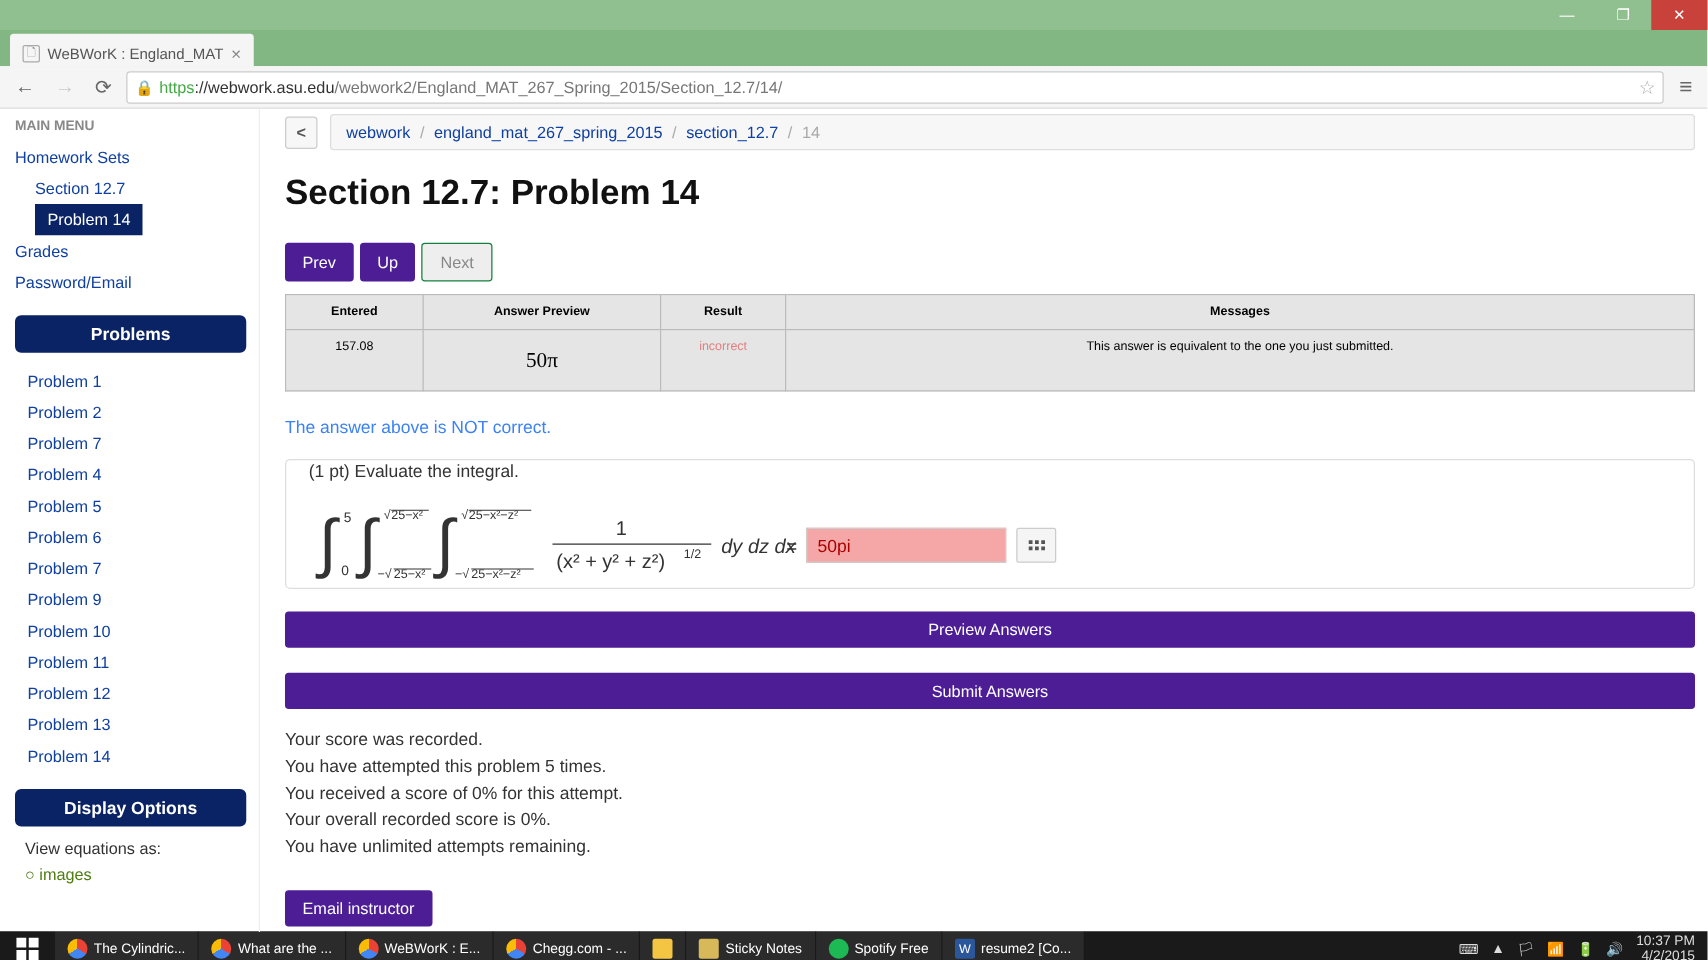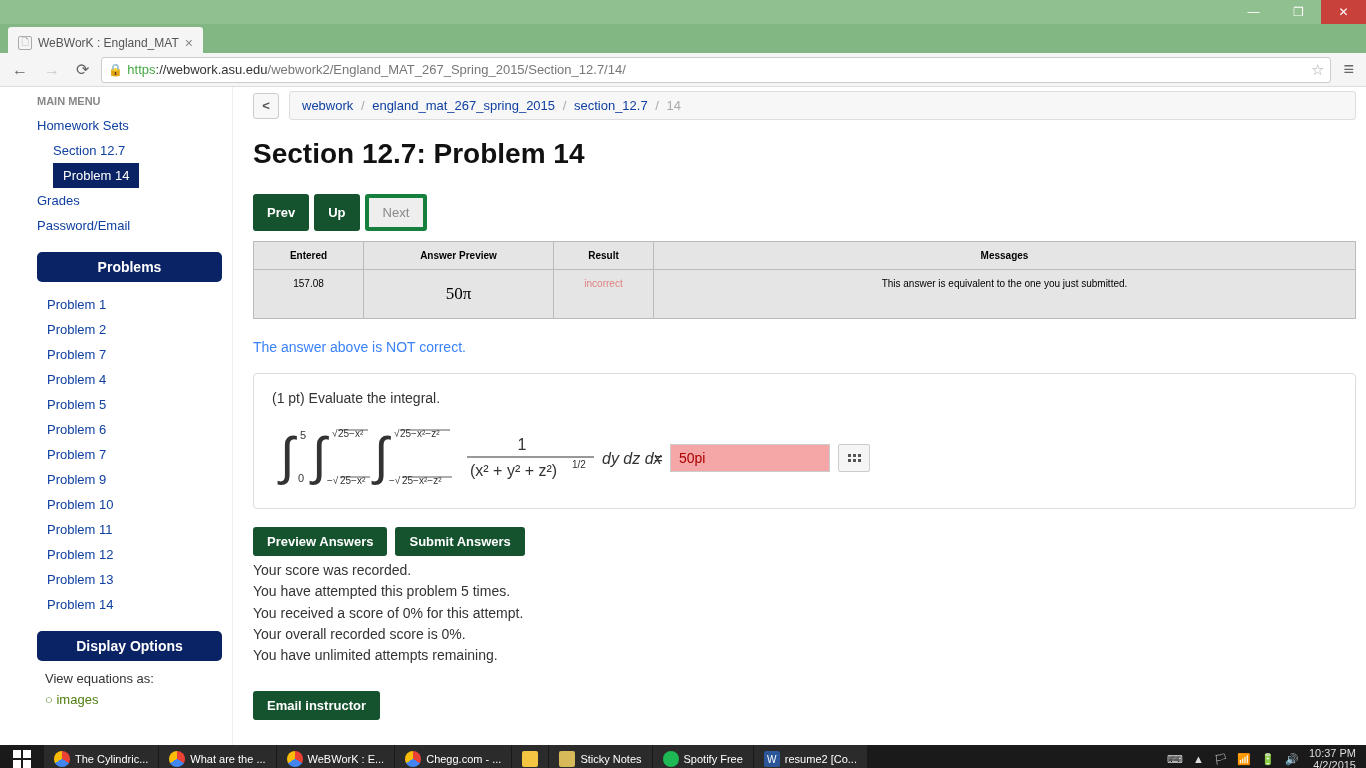--- a/index.html
+++ b/index.html
@@ -26,63 +26,63 @@
 .url-domain { color: #333; }
 .url-path { color: #777; }
 .star-icon { color: #aaa; font-size: 15px; margin-left: auto; }
 .menu-icon { color: #666; font-size: 18px; padding: 0 4px; }
 
 
 .content { height: 658px; overflow-y: scroll; overflow-x: auto; }
 .content-inner { display: flex; min-height: 100%; padding-left: 12px; }
 
 
-.sidebar { width: 195px; padding: 0 10px 0 0; flex-shrink: 0; margin-left: 25px; }
+.sidebar { width: 195px; padding: 0 10px 0 0; flex-shrink: 0; }
 .main-menu-label { font-size: 11px; color: #888; font-weight: bold; margin: 8px 0 6px 0; }
 .side-link { color: #1040a0; font-size: 13px; padding: 5px 0; display: block; cursor: pointer; }
 .side-link.indent1 { margin-left: 16px; }
 .side-link.active { background: #0a2364; color: #fff; padding: 5px 10px; margin-left: 16px; display: inline-block; }
 .side-panel-head { background: #0a2364; color: #fff; text-align: center; padding: 7px 4px; border-radius: 5px; font-weight: bold; font-size: 14px; margin: 14px 0 10px 0; }
 .prob-list .side-link { margin-left: 10px; }
 .side-text { font-size: 13px; color: #333; margin: 6px 0 0 8px; }
 
 
 .main { flex: 1; padding: 0 10px 10px 20px; border-left: 1px solid #eee; }
 .breadcrumb-bar { display: flex; align-items: center; gap: 10px; margin: 4px 0 18px 0; }
 .bc-back { width: 26px; height: 26px; border: 1px solid #ccc; background: #f7f7f7; display: flex; align-items: center; justify-content: center; font-weight: bold; color: #555; cursor: pointer; border-radius: 3px; }
 .breadcrumb-trail { background: #f7f7f7; border: 1px solid #ddd; padding: 6px 12px; border-radius: 3px; flex: 1; font-size: 13px; }
 .bc-link { color: #1040a0; cursor: pointer; }
 .bc-sep { color: #aaa; margin: 0 4px; }
 .bc-current { color: #aaa; }
 
 h1.page-title { font-size: 28px; font-weight: bold; color: #111; margin: 0 0 24px 0; }
 
 .nav-buttons { display: flex; gap: 5px; margin-bottom: 10px; }
-.btn { background: #14532d; color: #fff; border: none; padding: 7px 14px; font-size: 13px; border-radius: 3px; cursor: pointer; font-weight: bold; }
-.btn.disabled { background: #eee; color: #888; border: 4px solid #15803d; cursor: default; font-weight: normal; }
+.btn { background: #4c1d95; color: #fff; border: none; padding: 7px 14px; font-size: 13px; border-radius: 3px; cursor: pointer; font-weight: normal; }
+.btn.disabled { background: #eee; color: #888; border: 1px solid #15803d; cursor: default; font-weight: normal; }
 
 
 .result-table { width: 100%; border-collapse: collapse; margin-bottom: 20px; }
 .result-table th, .result-table td { border: 1px solid #bbb; padding: 8px 12px; text-align: center; background: #e5e5e5; font-size: 10px; }
 .result-table th { font-weight: bold; }
 .result-table td.answer-preview { font-family: 'Times New Roman', serif; font-size: 17px; padding: 14px; }
 .result-table td.incorrect { color: #e08080; }
 
 .error-msg { color: #3b82f6; font-size: 14px; margin-bottom: 18px; }
 
 
-.problem-box { border: 1px solid #ddd; border-radius: 4px; padding: 16px 18px; margin-bottom: 18px; }
+.problem-box { border: 1px solid #ddd; border-radius: 4px; padding: 0 18px; margin-bottom: 18px; }
 .problem-text { font-size: 14px; color: #333; margin-bottom: 18px; }
 .integral-row { display: flex; align-items: center; gap: 8px; font-family: 'Times New Roman', serif; font-size: 18px; color: #333; flex-wrap: wrap; }
 .answer-input { background: #f5a6a6; border: 1px solid #ccc; width: 160px; height: 28px; padding: 0 8px; font-size: 14px; color: #a00; }
 .keypad-btn { border: 1px solid #ccc; background: #f5f5f5; width: 32px; height: 28px; display: flex; align-items: center; justify-content: center; cursor: pointer; border-radius: 2px; }
 .keypad-dots { display: grid; grid-template-columns: repeat(3, 3px); grid-gap: 2px; }
 .keypad-dots span { width: 3px; height: 3px; background: #555; }
 
-.action-buttons { display: flex; gap: 8px; margin-bottom: 4px; }
+.action-buttons { display: flex; gap: 20px; margin-bottom: 14px; flex-direction: column; }
 
 .score-lines { font-size: 14px; color: #333; line-height: 1.45; margin-bottom: 26px; }
 .score-lines div { margin: 1px 0; }
 
 
 .taskbar { height: 28px; background: #1a1a1a; display: flex; align-items: center; font-size: 11px; color: #fff; }
 .start-btn { width: 44px; height: 28px; display: flex; align-items: center; justify-content: center; color: #fff; }
 .task-item { display: flex; align-items: center; gap: 5px; padding: 0 10px; height: 28px; background: rgba(255,255,255,0.08); border-right: 1px solid rgba(0,0,0,0.4); cursor: pointer; max-width: 130px; overflow: hidden; white-space: nowrap; }
 .task-icon { width: 16px; height: 16px; border-radius: 50%; display: inline-flex; align-items: center; justify-content: center; font-size: 10px; flex-shrink: 0; }
 .chrome-i { background: conic-gradient(#ea4335 0 120deg, #4285f4 120deg 240deg, #fbbc05 240deg 360deg); }

